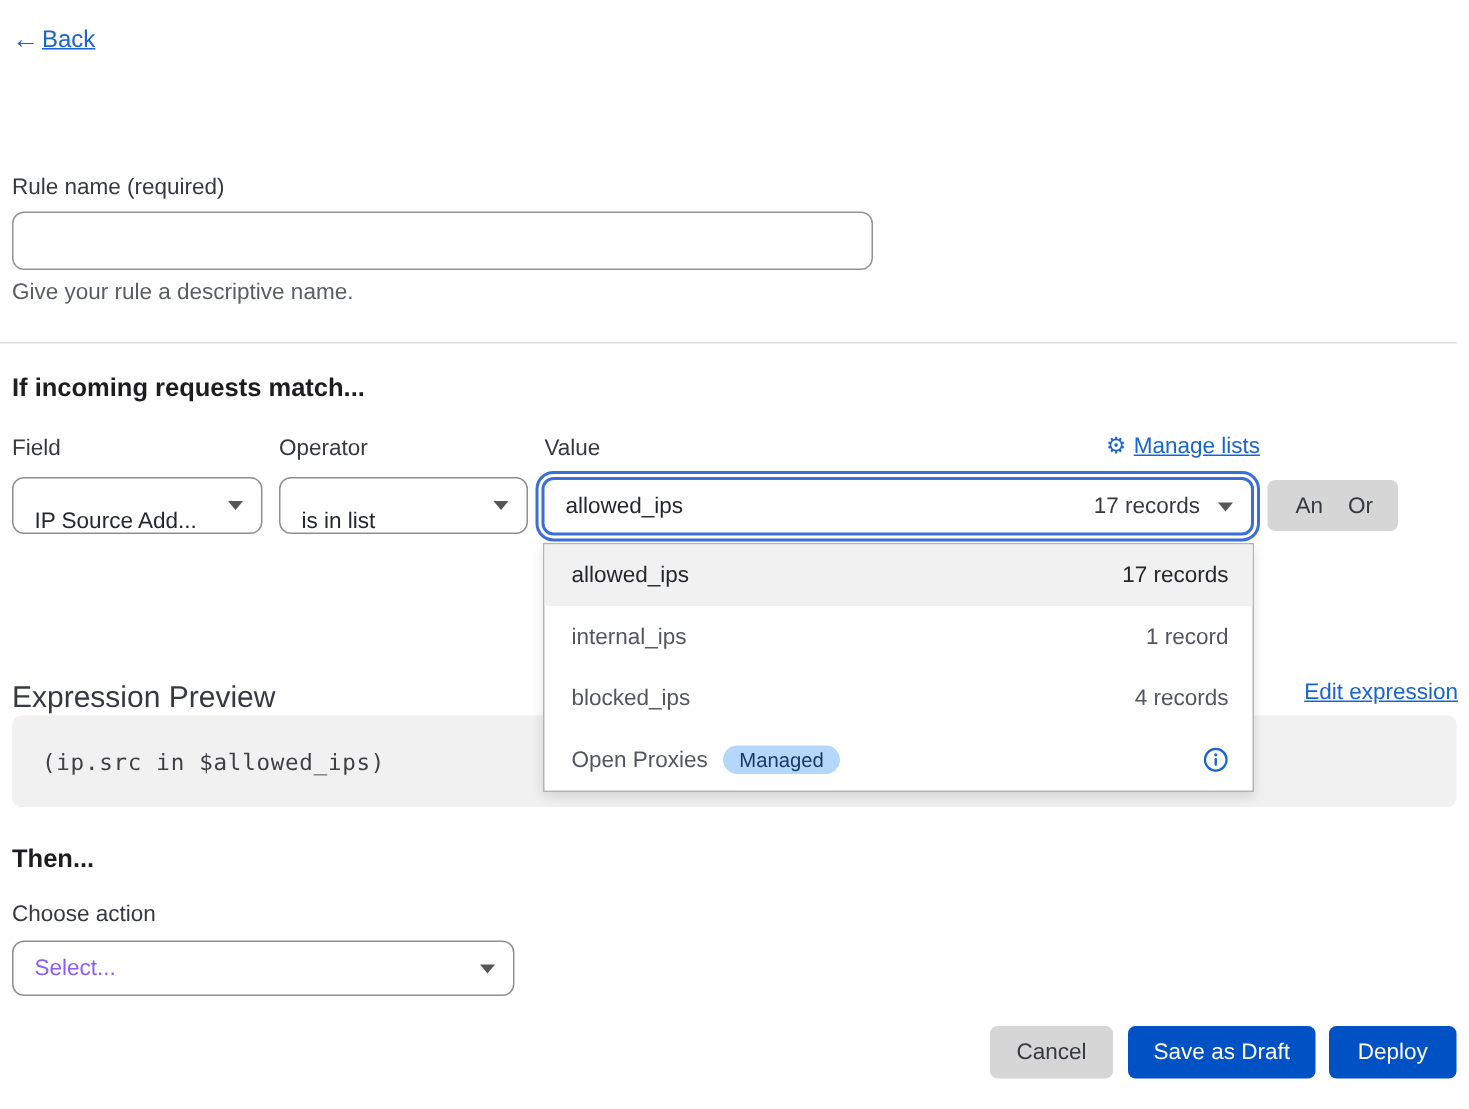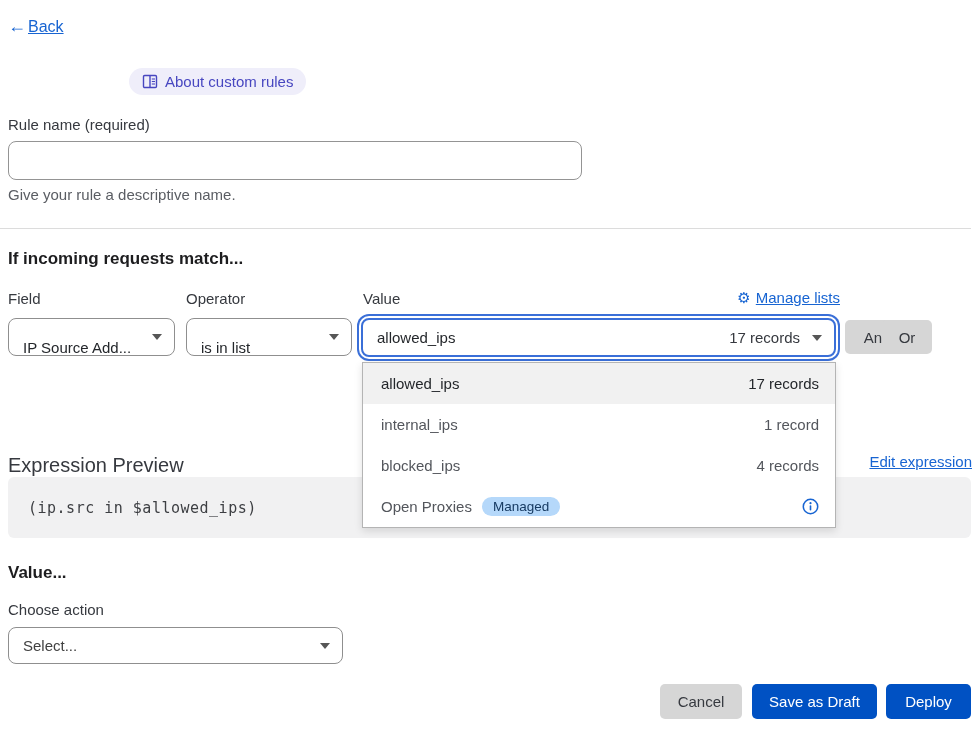--- a/index.html
+++ b/index.html
@@ -150,21 +150,21 @@
   }
   .code-block code {
     font-family: "DejaVu Sans Mono", "Liberation Mono", monospace;
     font-size: 15px; color: #3d3f43; letter-spacing: .5px;
   }
 
   
   .h-then { left: 8px; top: 563px; }
   .lbl-action { left: 8px; top: 601px; }
   .sel-action { left: 8px; top: 627px; width: 335px; height: 37px; }
-  .sel-action .placeholder { color: #404040; flex: 1; }
+  .sel-action .placeholder { color: #8b5cf6; flex: 1; }
 
   
   .blue-btn {
     background: #0051c3; border: none; border-radius: 5px;
     color: #ffffff; font-size: 15px;
     font-family: "Liberation Sans", sans-serif;
     display: flex; align-items: center; justify-content: center;
     cursor: pointer;
   }
   .btn-cancel { left: 660px; top: 684px; width: 82px; height: 35px; }
@@ -174,32 +174,20 @@
 </head>
 <body>
 
 <div id="screen">
 
   <a class="abs back-link">
     <span class="arrow">←</span>
     <span class="txt">Back</span>
   </a>
 
-  <div class="abs about-badge">
-    <span>
-      <svg width="16" height="15" viewBox="0 0 16 15" fill="none">
-        <rect x="1.5" y="1.5" width="13" height="12" rx="1.2" stroke="#4746c0" stroke-width="1.4"></rect>
-        <line x1="8" y1="2" x2="8" y2="13.5" stroke="#4746c0" stroke-width="1.4"></line>
-        <line x1="9.8" y1="5" x2="13" y2="5" stroke="#4746c0" stroke-width="1.1"></line>
-        <line x1="9.8" y1="7.5" x2="13" y2="7.5" stroke="#4746c0" stroke-width="1.1"></line>
-        <line x1="9.8" y1="10" x2="13" y2="10" stroke="#4746c0" stroke-width="1.1"></line>
-      </svg>
-    </span>
-    <span>About custom rules</span>
-  </div>
 
   <div class="abs field-label lbl-rulename">Rule name (required)</div>
   <input class="abs rule-input" type="text" value="" style="">
   <div class="abs helper-text">Give your rule a descriptive name.</div>
 
   <div class="abs divider"></div>
 
   <div class="abs section-heading h-match">If incoming requests match...</div>
 
   <div class="abs field-label lbl-field">Field</div>
@@ -256,21 +244,21 @@
       </span>
     </div>
   </div>
 
   <div class="abs lbl-expression">Expression Preview</div>
   <div class="abs edit-expression">Edit expression</div>
   <div class="abs code-block">
     <code>(ip.src in $allowed_ips)</code>
   </div>
 
-  <div class="abs section-heading h-then">Value...</div>
+  <div class="abs section-heading h-then">Then...</div>
   <div class="abs field-label lbl-action">Choose action</div>
   <div class="abs select-box sel-action">
     <span class="placeholder">Select...</span>
     <span class="caret"></span>
   </div>
 
   <button class="abs gray-btn btn-cancel">Cancel</button>
   <button class="abs blue-btn btn-save">Save as Draft</button>
   <button class="abs blue-btn btn-deploy">Deploy</button>
 

